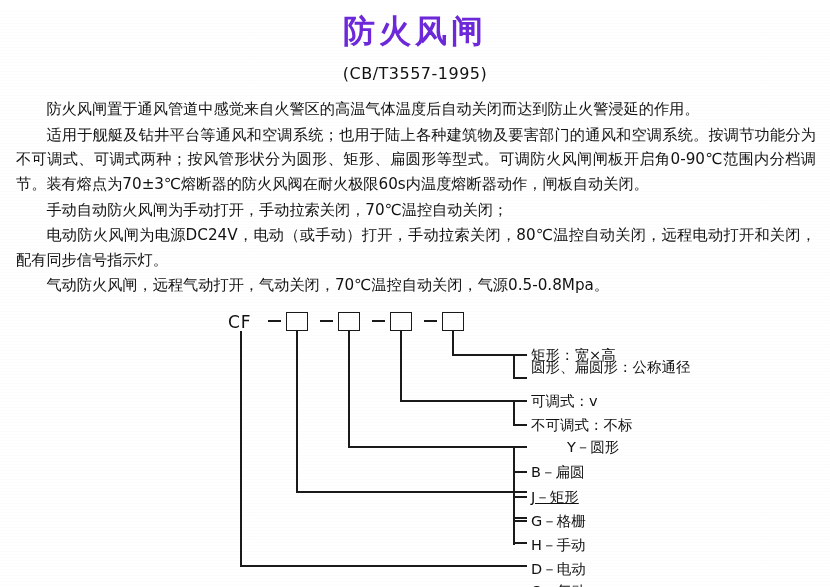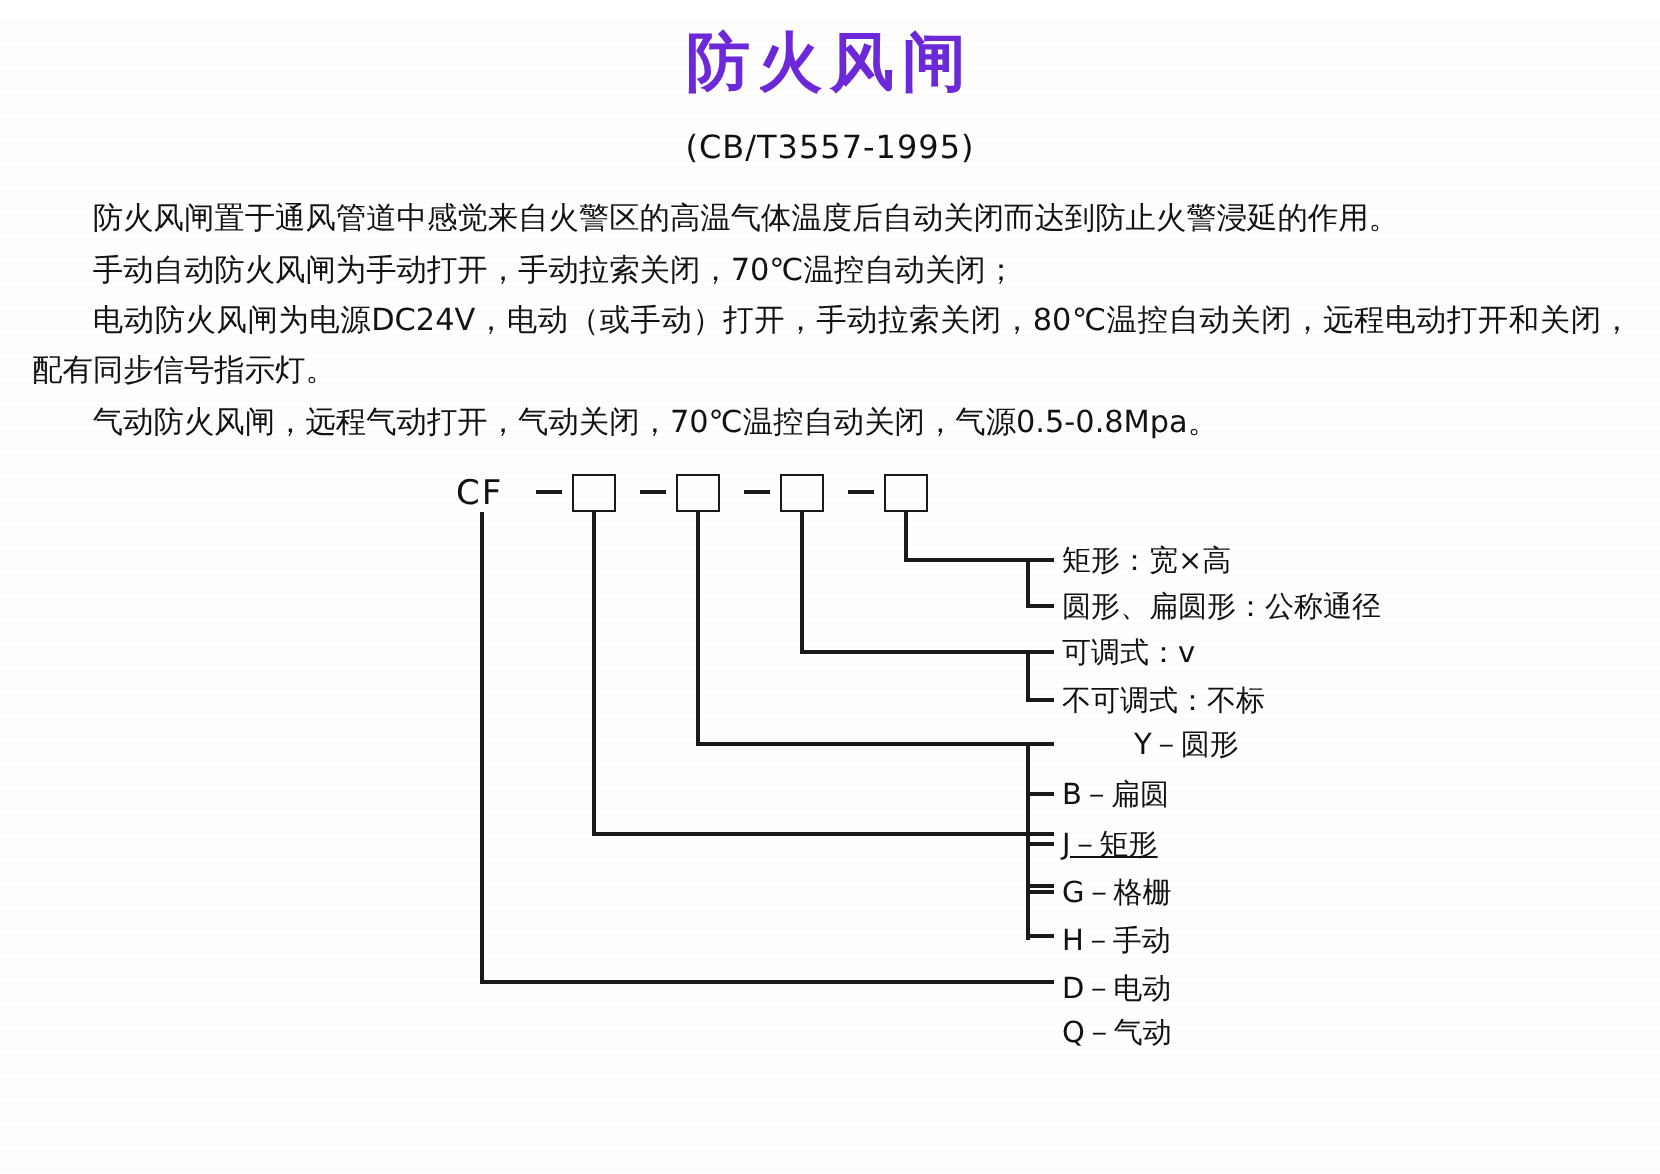--- a/index.html
+++ b/index.html
@@ -114,20 +114,21 @@
 </head>
 <body>
 
 <div class="page">
 
   <div class="title">防火风闸</div>
   <div class="subtitle">(CB/T3557-1995)</div>
 
   <div class="body-text">
     <p class="para">防火风闸置于通风管道中感觉来自火警区的高温气体温度后自动关闭而达到防止火警浸延的作用。</p>
+    <p class="para">适用于舰艇及钻井平台等通风和空调系统；也用于陆上各种建筑物及要害部门的通风和空调系统。按调节功能分为不可调式、可调式两种；按风管形状分为圆形、矩形、扁圆形等型式。可调防火风闸闸板开启角0-90℃范围内分档调节。装有熔点为70±3℃熔断器的防火风阀在耐火极限60s内温度熔断器动作，闸板自动关闭。</p>
     <p class="para">手动自动防火风闸为手动打开，手动拉索关闭，70℃温控自动关闭；</p>
     <p class="para">电动防火风闸为电源DC24V，电动（或手动）打开，手动拉索关闭，80℃温控自动关闭，远程电动打开和关闭，配有同步信号指示灯。</p>
     <p class="para">气动防火风闸，远程气动打开，气动关闭，70℃温控自动关闭，气源0.5-0.8Mpa。</p>
   </div>
 
   <div class="diagram">
 
     <div class="code-row">
       <span class="cf-label">CF</span>
 
@@ -165,21 +166,21 @@
     <div class="hline" style="left:513px; top:210px; width:14px;"></div>
 
     <div class="vline" style="left:296px; top:21px; height:161px;"></div>
     <div class="hline" style="left:296px; top:181px; width:217px;"></div>
     <div class="vline" style="left:513px; top:181px; height:0px;"></div>
 
     <div class="vline" style="left:240px; top:21px; height:236px;"></div>
     <div class="hline" style="left:240px; top:255px; width:273px;"></div>
 
     <span class="leg-label" style="left:531px; top:36px;">矩形：宽×高</span>
-    <span class="leg-label" style="left:531px; top:59px;">圆形、扁圆形：公称通径</span>
+    <span class="leg-label" style="left:531px; top:48px;">圆形、扁圆形：公称通径</span>
     <span class="leg-label" style="left:531px; top:82px;">可调式：v</span>
     <span class="leg-label" style="left:531px; top:106px;">不可调式：不标</span>
     <span class="leg-label" style="left:531px; top:128px;margin-left:36px;">Y－圆形</span>
     <span class="leg-label" style="left:531px; top:153px;">B－扁圆</span>
     <span class="leg-label" style="left:531px; top:178px;text-decoration:underline;">J－矩形</span>
     <span class="leg-label" style="left:531px; top:202px;">G－格栅</span>
     <span class="leg-label" style="left:531px; top:226px;">H－手动</span>
     <span class="leg-label" style="left:531px; top:250px;">D－电动</span>
     <span class="leg-label" style="left:531px; top:272px;">Q－气动</span>
 

